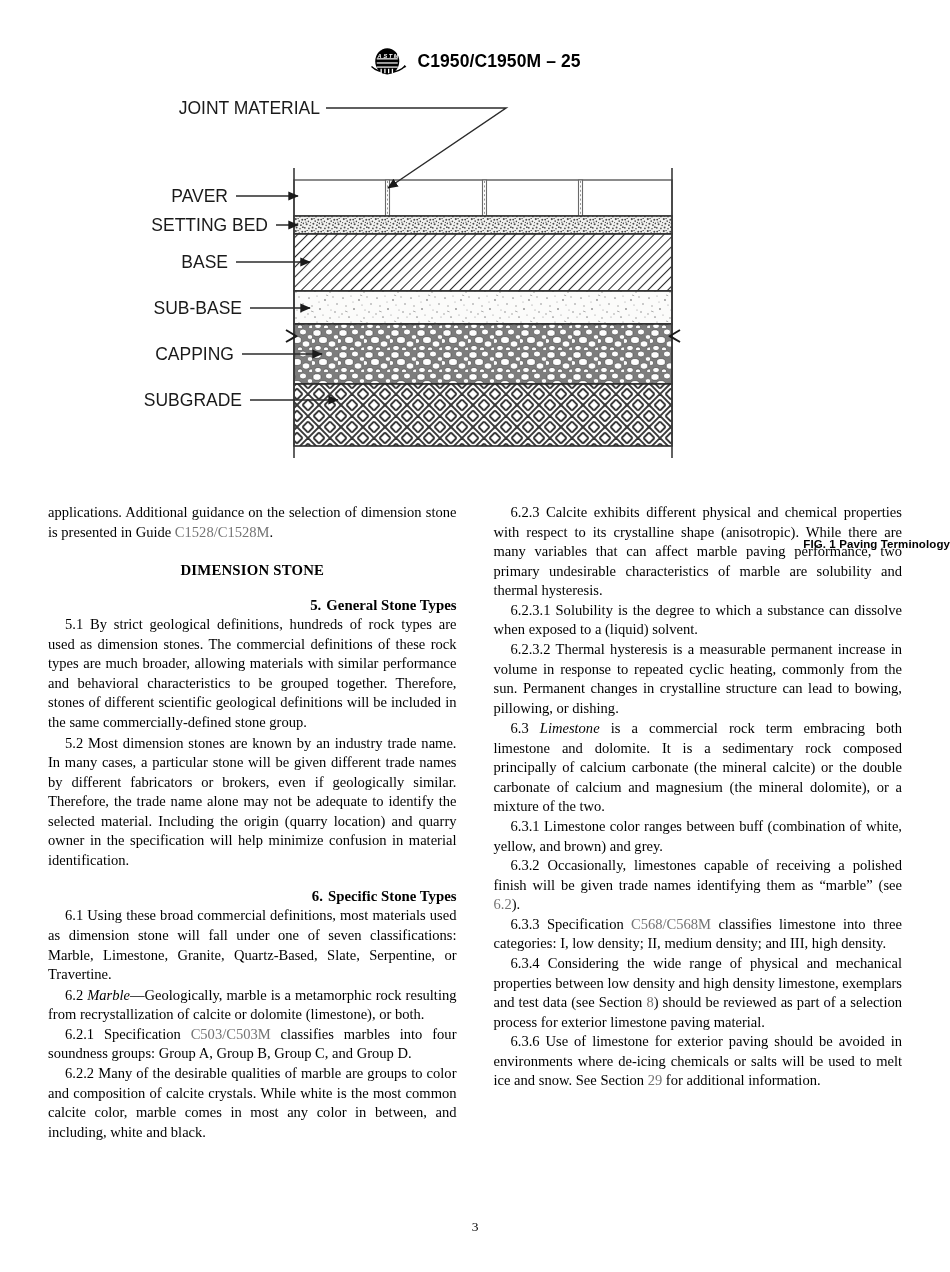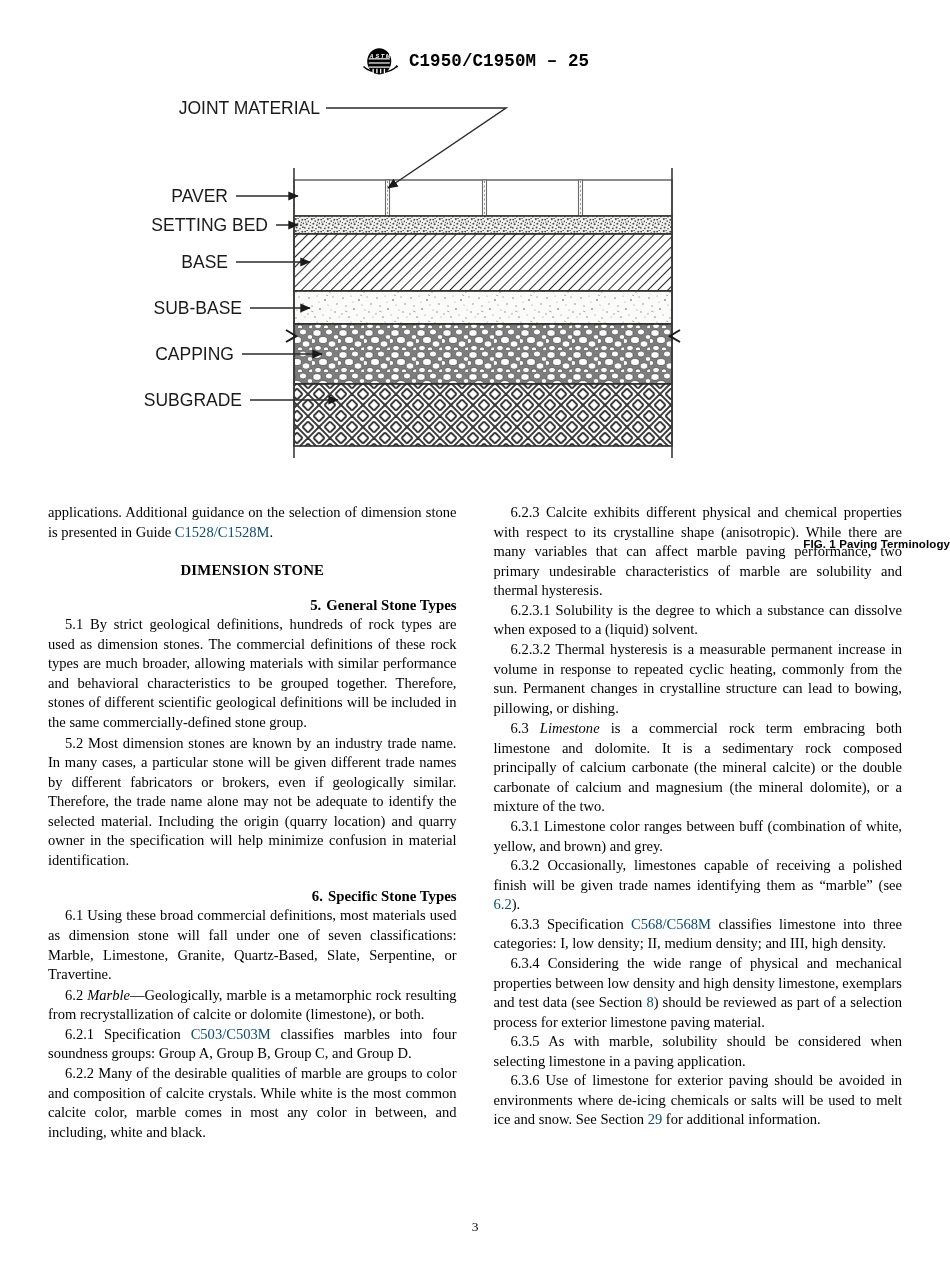--- a/index.html
+++ b/index.html
@@ -28,21 +28,21 @@
     gap: 10px;
   }
   .astm-logo {
     width: 38px;
     height: 30px;
     flex: 0 0 auto;
     position: relative;
     top: 1px;
   }
   .doc-number {
-    font-family: Liberation Mono, monospace;
+    font-family: Liberation Sans, sans-serif;
     font-weight: bold;
     font-size: 17.5px;
     letter-spacing: 0.1px;
     white-space: nowrap;
   }
 
   
   .figure-block {
     position: absolute;
     top: 86px;
@@ -112,21 +112,21 @@
     margin: 18px 0 0 0;
     font-size: 14.8px;
     font-weight: bold;
     text-align: right;
   }
   h3.sec-head .num {
     margin-right: 5px;
   }
 
   .ref {
-    color: #0c4a6e;
+    color: #737373;
   }
   .ital {
     font-style: italic;
   }
 
   
   .page-number {
     position: absolute;
     top: 1219px;
     left: 0;
@@ -368,18 +368,17 @@
 
   <div class="col">
     <p class="para indent cont">6.2.3  Calcite exhibits different physical and chemical properties with respect to its crystalline shape (anisotropic). While there are many variables that can affect marble paving performance, two primary undesirable characteristics of marble are solubility and thermal hysteresis.</p>
     <p class="para indent">6.2.3.1  Solubility is the degree to which a substance can dissolve when exposed to a (liquid) solvent.</p>
     <p class="para indent">6.2.3.2  Thermal hysteresis is a measurable permanent increase in volume in response to repeated cyclic heating, commonly from the sun. Permanent changes in crystalline structure can lead to bowing, pillowing, or dishing.</p>
     <p class="para indent gap">6.3  <span class="ital">Limestone</span> is a commercial rock term embracing both limestone and dolomite. It is a sedimentary rock composed principally of calcium carbonate (the mineral calcite) or the double carbonate of calcium and magnesium (the mineral dolomite), or a mixture of the two.</p>
     <p class="para indent">6.3.1  Limestone color ranges between buff (combination of white, yellow, and brown) and grey.</p>
     <p class="para indent">6.3.2  Occasionally, limestones capable of receiving a polished finish will be given trade names identifying them as “marble” (see <span class="ref">6.2</span>).</p>
     <p class="para indent">6.3.3  Specification <span class="ref">C568/C568M</span> classifies limestone into three categories: I, low density; II, medium density; and III, high density.</p>
     <p class="para indent">6.3.4  Considering the wide range of physical and mechanical properties between low density and high density limestone, exemplars and test data (see Section <span class="ref">8</span>) should be reviewed as part of a selection process for exterior limestone paving material.</p>
-    <p class="para indent">6.3.5  As with marble, solubility should be considered when selecting limestone in a paving application.</p>
     <p class="para indent">6.3.6 Use of limestone for exterior paving should be avoided in environments where de-icing chemicals or salts will be used to melt ice and snow. See Section <span class="ref">29</span> for additional information.</p>
   </div>
 </div>
 
 <div class="page-number">3</div>
 
 </body></html>

